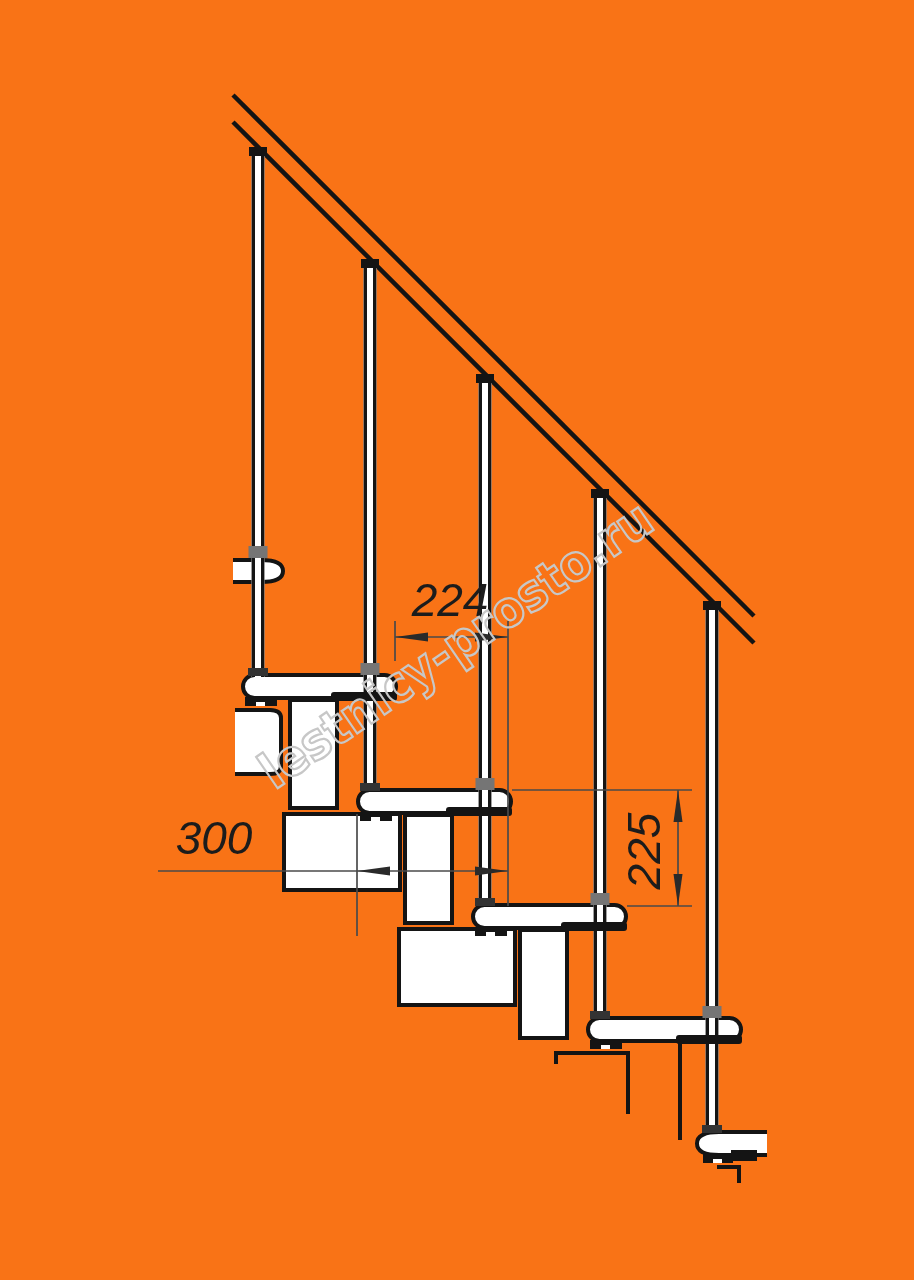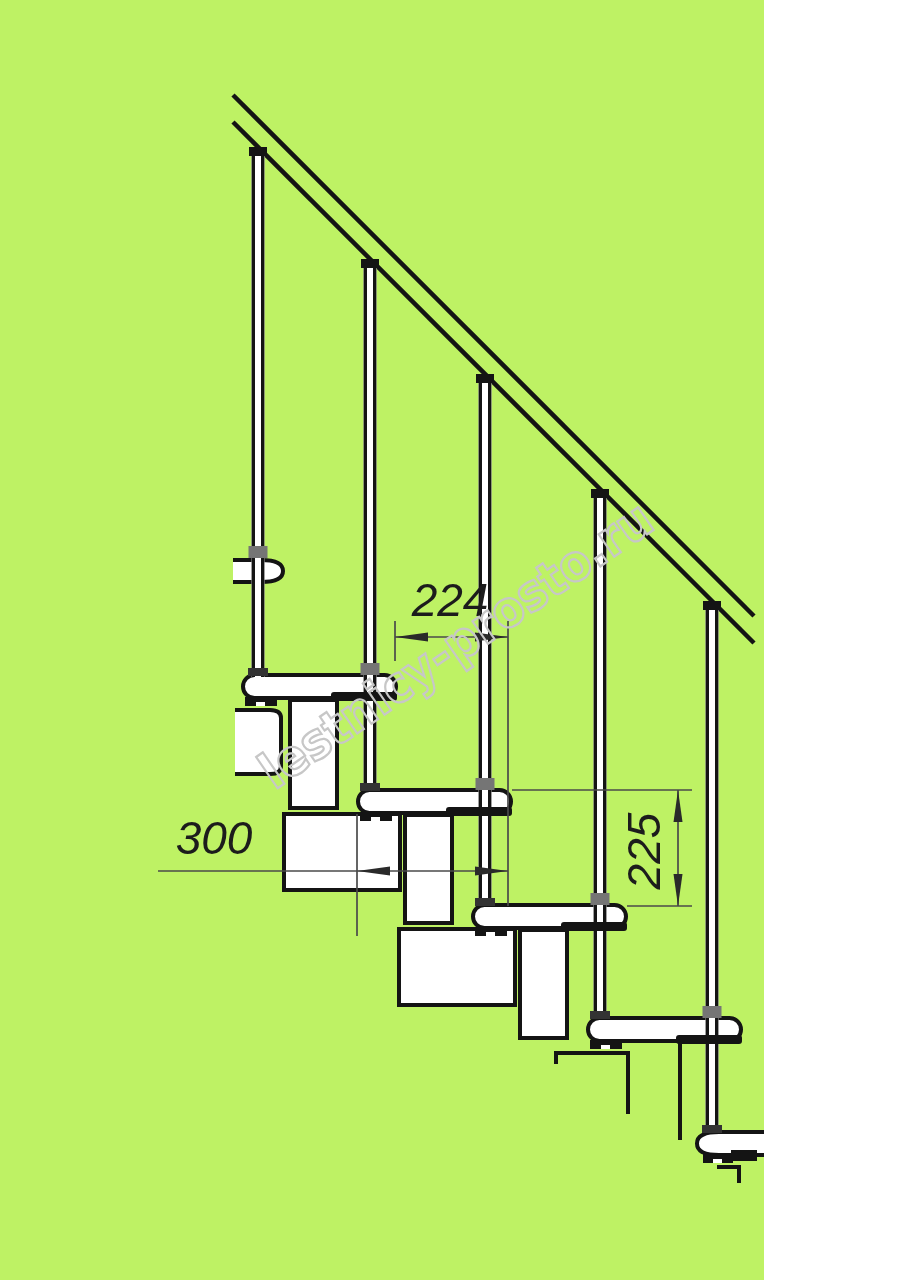--- a/index.html
+++ b/index.html
@@ -1,16 +1,16 @@
 <!DOCTYPE html>
 <html><head>
 <meta charset="utf-8">
 <style>
   html,body{margin:0;padding:0;background:#ffffff;}
-  #canvas{position:relative;width:764px;height:1280px;background:#bef264;overflow:hidden;
+  #canvas{position:relative;width:914px;height:1280px;background:#f97316;overflow:hidden;
           font-family:"Liberation Sans",sans-serif;}
   svg{display:block;}
   text.dim{font-family:"Liberation Sans",sans-serif;font-style:italic;font-size:46px;fill:#1c1c1c;}
   text.wm{font-family:"DejaVu Sans",sans-serif;font-weight:bold;font-size:50px;}
 </style>
 </head>
 <body>
 
 <div id="canvas">
 <svg width="914" height="1280" viewBox="0 0 914 1280" xmlns="http://www.w3.org/2000/svg">

